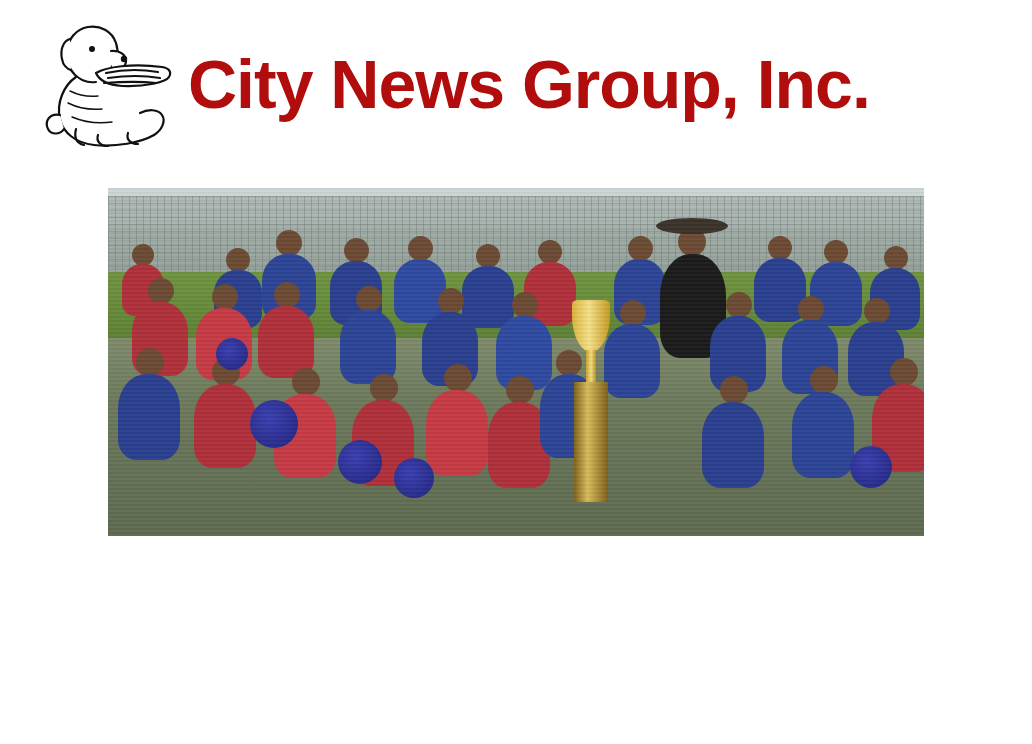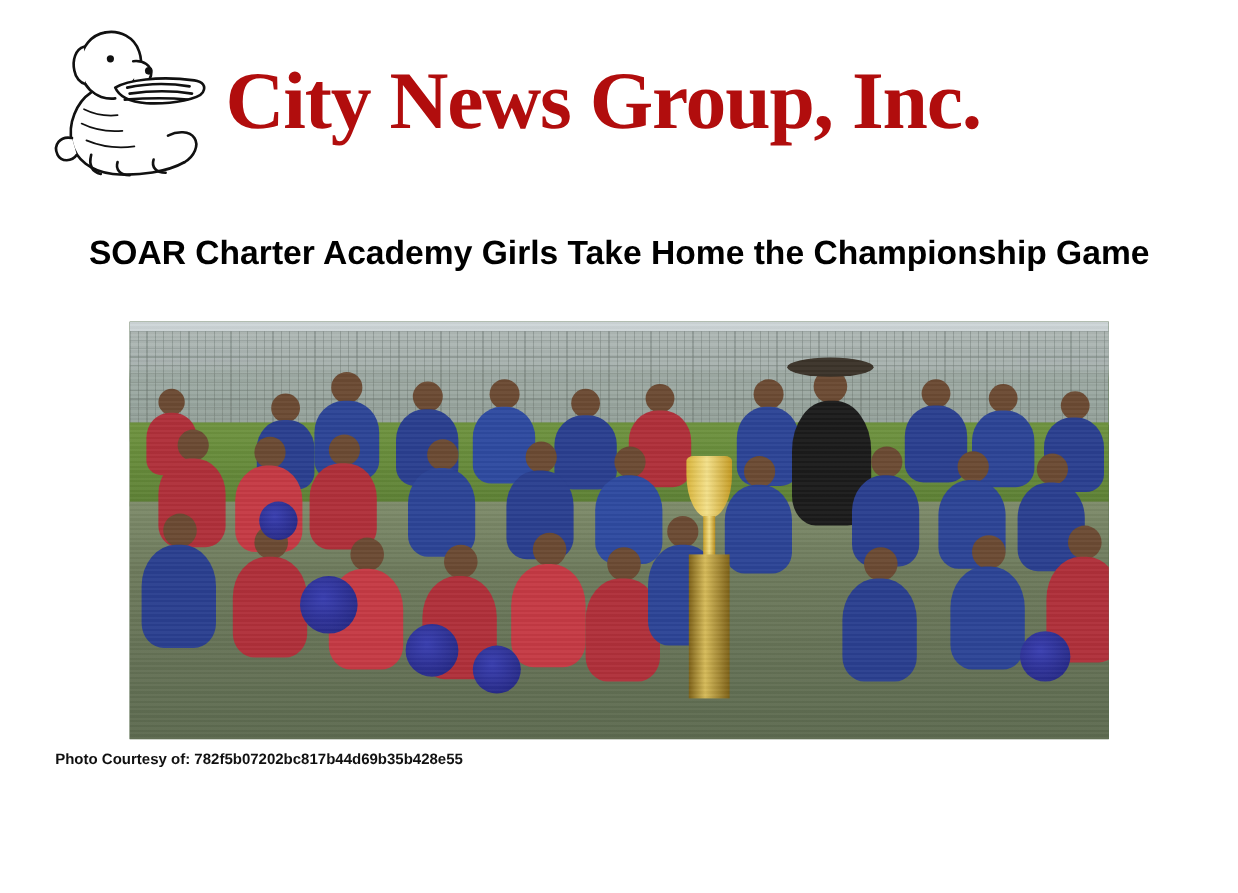--- a/index.html
+++ b/index.html
@@ -32,21 +32,21 @@
   .logo-mark {
     width: 140px;
     height: 135px;
     position: relative;
     flex: 0 0 auto;
   }
   .logo-mark svg {
     display: block;
   }
   .masthead-title {
-    font-family: Liberation Serif, serif;
+    font-family: Liberation Sans, sans-serif;
     font-weight: bold;
     font-size: 68px;
     line-height: 1;
     color: #b10d0d;
     letter-spacing: -1px;
     margin-left: 12px;
     white-space: nowrap;
   }
 
   
@@ -190,21 +190,20 @@
 
           <path d="M34 74 C42 78 52 80 62 79" stroke-width="1.4"></path>
           <path d="M32 86 C42 91 54 93 66 92" stroke-width="1.4"></path>
           <path d="M36 100 C48 105 62 107 76 105" stroke-width="1.4"></path>
         </g>
       </svg>
     </div>
     <div class="masthead-title">City News Group, Inc.</div>
   </div>
 
-  <h1 class="headline">SOAR Charter Academy Girls Take Home the Championship Game</h1>
 
   <div class="photo-wrap">
     <div class="photo">
       <div class="ph-sky"></div>
       <div class="ph-trees"></div>
       <div class="ph-fence"></div>
       <div class="ph-grass"></div>
       <div class="ph-dirt"></div>
 
       <div class="ph-crowd">
@@ -315,15 +314,14 @@
         <div class="trophy">
           <div class="cup"></div>
           <div class="stem"></div>
           <div class="base"></div>
         </div>
       </div>
       <div class="photo-overlay-grain"></div>
     </div>
   </div>
 
-  <div class="caption-credit">Photo Courtesy of: 782f5b07202bc817b44d69b35b428e55</div>
 
 </div>
 
 </body></html>

